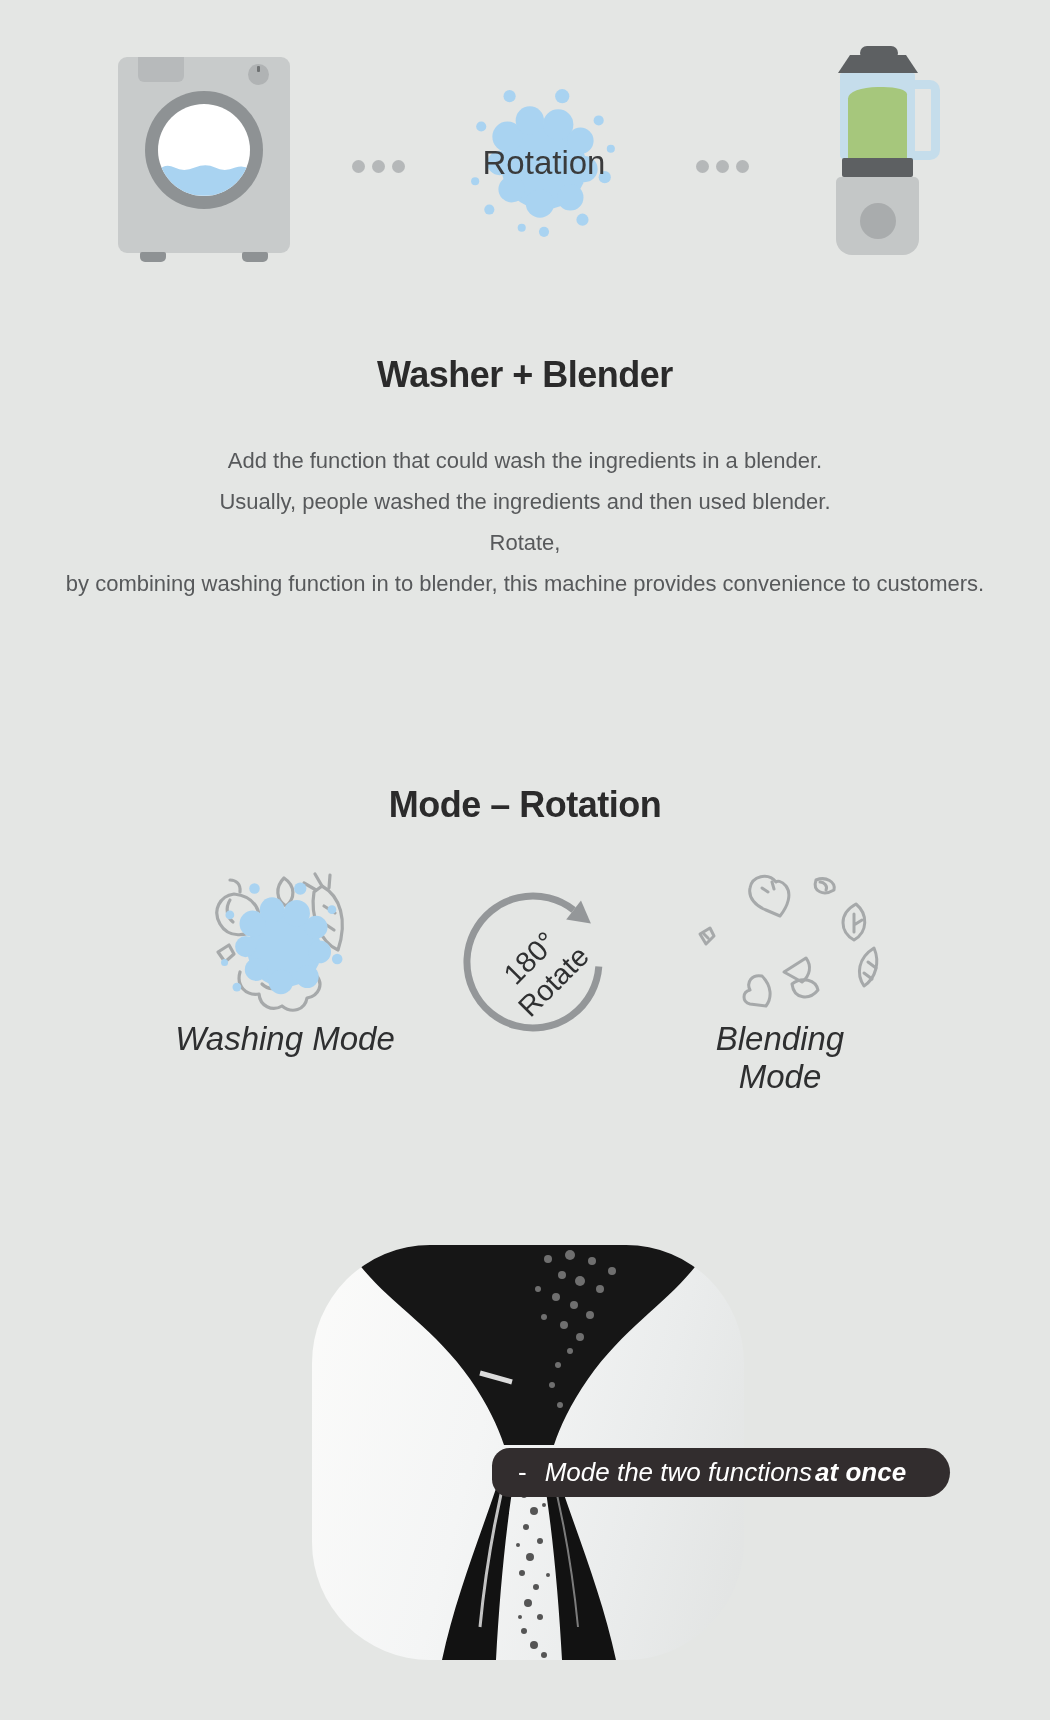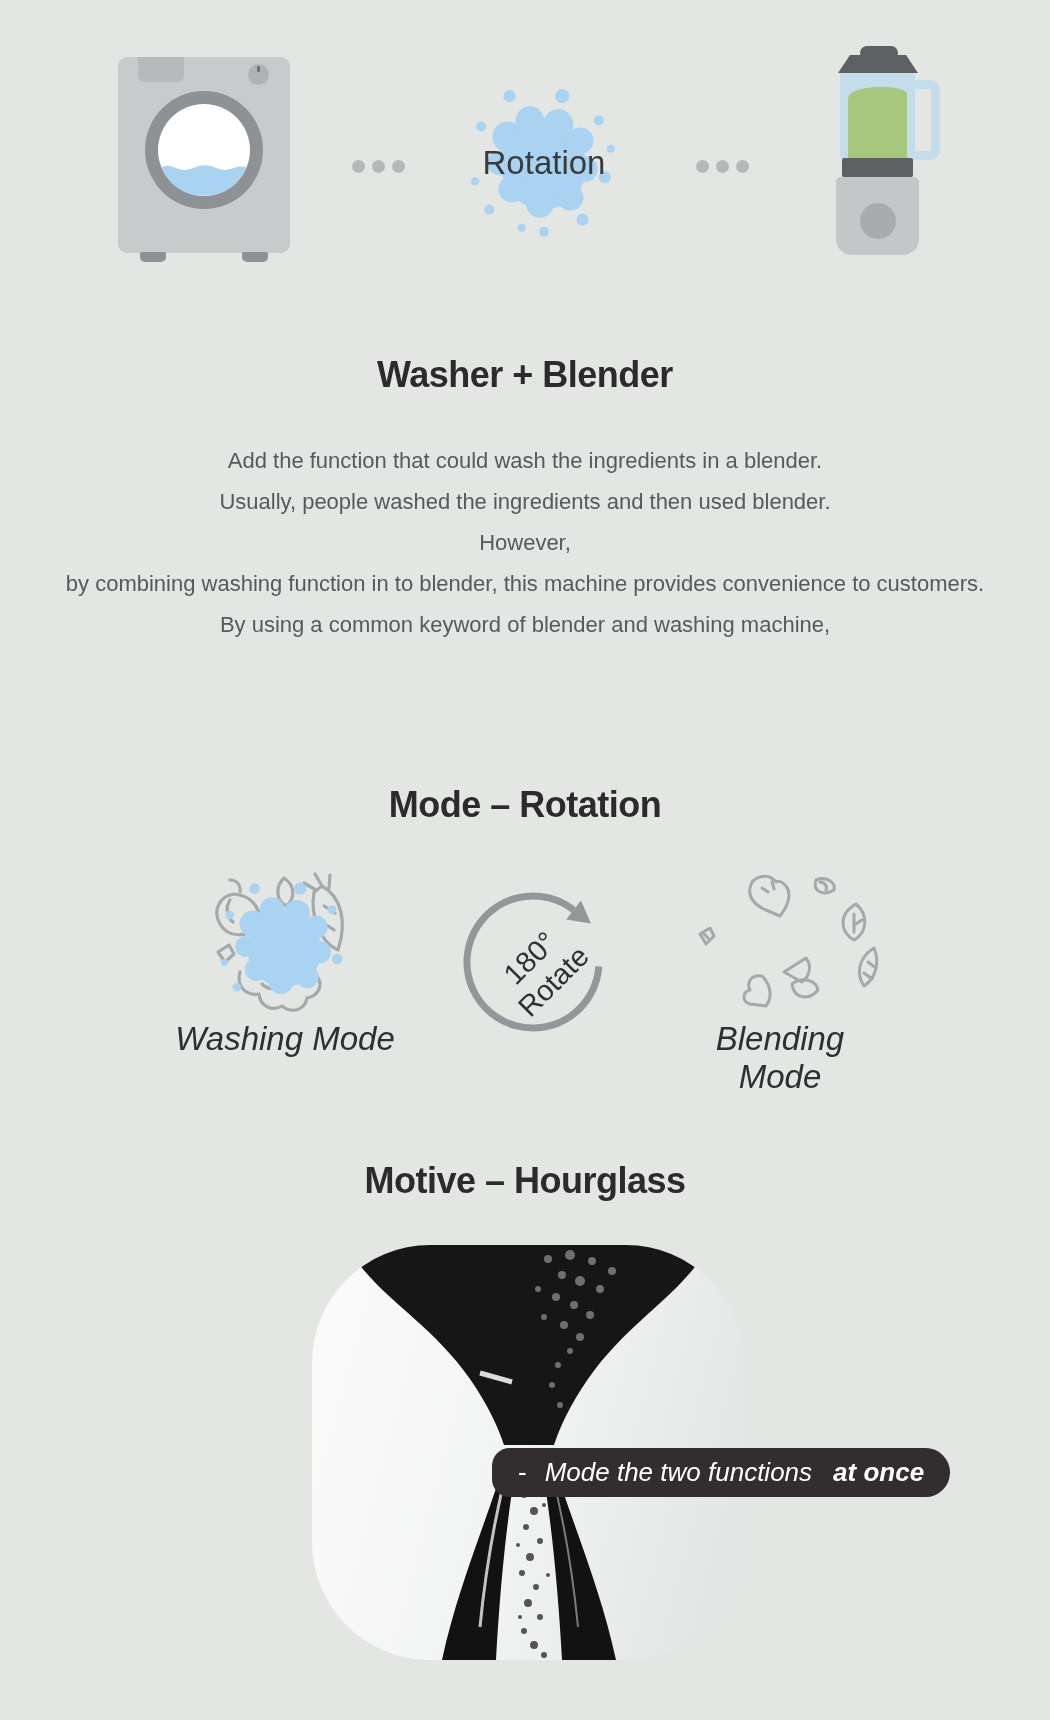--- a/index.html
+++ b/index.html
@@ -53,21 +53,21 @@
      font-style:italic;font-size:33px;color:#2e2f30;}
 
   
   .hourglass{position:absolute;left:312px;top:1245px;width:432px;height:415px;border-radius:118px;overflow:hidden;
      background:linear-gradient(105deg,#fbfbfa 0%,#f4f5f5 40%,#eaecec 72%,#e1e3e2 100%);}
   .caption-bar{position:absolute;left:492px;top:1448px;width:458px;height:49px;background:#322d2e;
      border-radius:18px 25px 25px 18px;display:flex;align-items:center;padding-left:26px;box-sizing:border-box;
      color:#ffffff;font-size:26px;z-index:5;}
   .caption-bar .dash{font-style:normal;margin-right:18px;}
   .caption-bar .cap-italic{font-style:italic;}
-  .caption-bar .cap-bold{font-style:italic;font-weight:700;margin-left:21px;}
+  .caption-bar .cap-bold{font-style:italic;font-weight:700;margin-left:3px;}
 </style>
 </head>
 <body>
 
 <div class="page">
 
   <div class="washer">
     <div class="washer-body"></div>
     <div class="washer-drawer"></div>
     <div class="washer-knob">
@@ -136,23 +136,22 @@
     <div class="blender-base">
       <div class="blender-button"></div>
     </div>
   </div>
 
   <div class="section-title" style="top:354px;">Washer + Blender</div>
 
   <div class="para">
     <div>Add the function that could wash the ingredients in a blender.</div>
     <div>Usually, people washed the ingredients and then used blender.</div>
-    <div>However,</div>
+    <div>Rotate,</div>
     <div>by combining washing function in to blender, this machine provides convenience to customers.</div>
-    <div>By using a common keyword of blender and washing machine,</div>
   </div>
 
   <div class="section-title" style="top:784px;">Mode – Rotation</div>
 
   <div class="mode-icon" style="left:200px;top:868px;width:170px;height:155px;">
     <svg viewBox="0 0 170 155" width="170" height="155">
       <g fill="none" stroke="#a6a9aa" stroke-width="3.2" stroke-linecap="round" stroke-linejoin="round">
         <path d="M34,26 c-14,2 -22,16 -14,30 c8,14 28,14 36,2 c8,-14 -2,-30 -22,-32 Z"></path>
         <path d="M40,24 c1,-8 -4,-12 -10,-12"></path>
         <path d="M30,32 c-5,8 -3,17 3,22"></path>
@@ -212,21 +211,20 @@
         <path d="M74,106 c-10,-2 -16,6 -12,14 c-8,2 -8,12 0,14 l16,2 c6,-8 6,-20 -4,-30 Z"></path>
         <path d="M104,114 c10,-8 24,-4 26,6 c-8,10 -24,10 -26,-6 Z"></path>
         <path d="M96,102 l22,-14 c6,8 4,18 -4,24 Z"></path>
       </g>
     </svg>
   </div>
 
   <div class="mode-label" style="left:175px;">Washing Mode</div>
   <div class="mode-label" style="left:670px;">Blending Mode</div>
 
-  <div class="section-title" style="top:1160px;">Motive – Hourglass</div>
 
   <div class="hourglass">
     <svg viewBox="0 0 432 415" width="432" height="415">
       <path d="M34,0 L398,0 C368,52 318,74 276,134 C258,160 248,182 242,200 L192,200 C186,182 176,160 158,134 C116,74 64,52 34,0 Z" fill="#161616"></path>
       <path d="M196,206 C178,268 146,340 130,415 L184,415 C188,340 196,262 206,212 Z" fill="#121212"></path>
       <path d="M238,206 C256,268 288,340 304,415 L250,415 C246,340 238,262 228,212 Z" fill="#121212"></path>
       <path d="M198,212 C186,258 174,320 168,382" stroke="#ffffff" stroke-width="3" opacity="0.75" fill="none"></path>
       <path d="M236,212 C248,258 260,320 266,382" stroke="#ffffff" stroke-width="2" opacity="0.45" fill="none"></path>
       <path d="M168,128 l32,9" stroke="#ffffff" stroke-width="5" opacity="0.85" fill="none"></path>
       <g fill="#6f6f6f">

